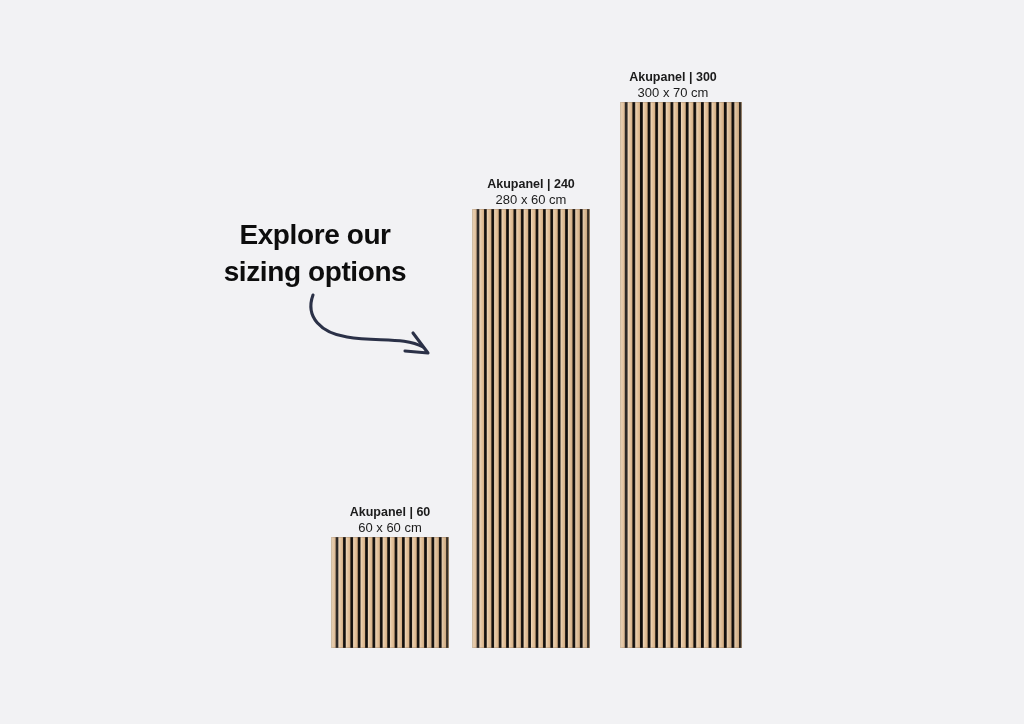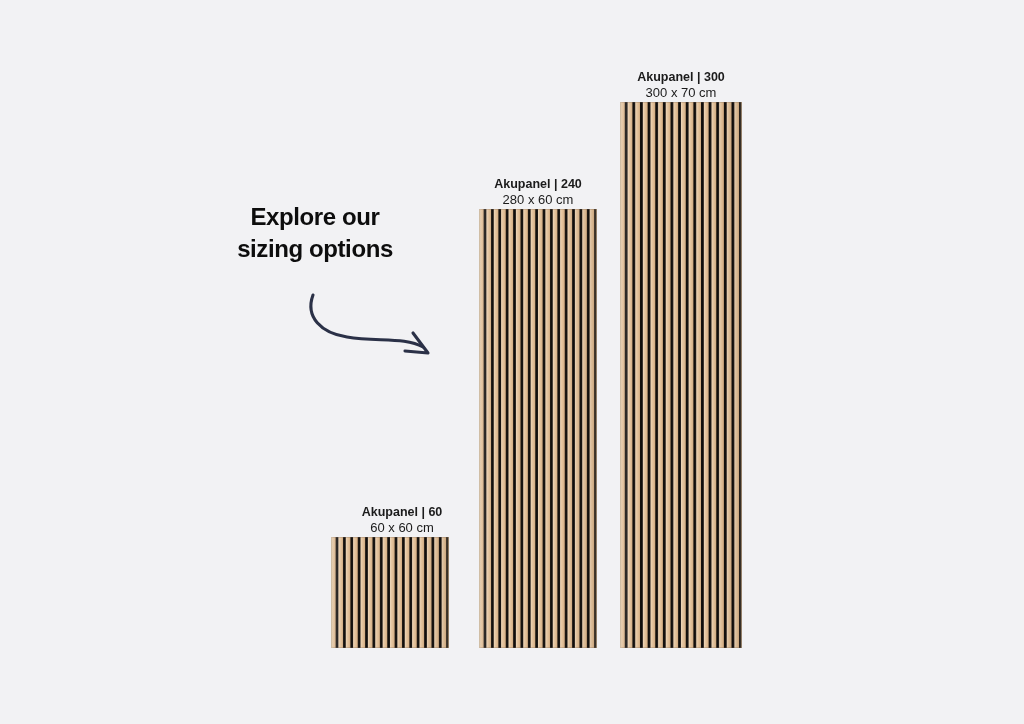--- a/index.html
+++ b/index.html
@@ -17,26 +17,26 @@
     position: relative;
     width: 1024px;
     height: 724px;
     background: #f2f2f4;
   }
 
   
   .headline {
     position: absolute;
     left: 190px;
-    top: 201px;
+    top: 216px;
     width: 250px;
     text-align: center;
     font-family: "Liberation Sans", sans-serif;
     font-weight: bold;
-    font-size: 24px;
+    font-size: 28px;
     line-height: 1.33;
     letter-spacing: -0.4px;
     color: #0d0d0d;
     white-space: pre-line;
   }
 
   
   .arrow-wrap {
     position: absolute;
     left: 295px;
@@ -129,41 +129,41 @@
 sizing options</div>
 
   <div class="arrow-wrap">
     <svg viewBox="0 0 160 85" xmlns="http://www.w3.org/2000/svg">
       <path d="M18 10 C 10 32, 26 48, 52 52 C 82 57, 110 52, 128 62" fill="none" stroke="#2b3147" stroke-width="3.1" stroke-linecap="round"></path>
       <path d="M118 48 L 133 68 L 110 66" fill="none" stroke="#2b3147" stroke-width="3.1" stroke-linecap="round" stroke-linejoin="round"></path>
     </svg>
   </div>
 
   <div id="panels">
-      <div class="panel-group" style="left: 331px; top: 505px; width: 118px; height: 143px; padding-left: 24px;">
+      <div class="panel-group" style="left: 331px; top: 505px; width: 118px; height: 143px;">
         <div class="panel-label" style="top: 0px;">
           <span class="l1">Akupanel | 60</span>
           <span class="l2">60 x 60 cm</span>
         </div>
         <div class="panel" style="top: 32px; width: 118px; height: 111px; background-size: 7.375px 100%;">
           <div class="panel-edge-l"></div>
           <div class="panel-edge-r"></div>
         </div>
       </div>
-      <div class="panel-group" style="left: 472px; top: 177px; width: 118px; height: 471px; margin-left: 7px;">
+      <div class="panel-group" style="left: 472px; top: 177px; width: 118px; height: 471px;">
         <div class="panel-label" style="top: 0px;">
           <span class="l1">Akupanel | 240</span>
           <span class="l2">280 x 60 cm</span>
         </div>
         <div class="panel" style="top: 32px; width: 118px; height: 439px; background-size: 7.375px 100%;">
           <div class="panel-edge-l"></div>
           <div class="panel-edge-r"></div>
         </div>
       </div>
-      <div class="panel-group" style="left: 620px; top: 70px; width: 106px; height: 578px; padding-left: 16px;">
+      <div class="panel-group" style="left: 620px; top: 70px; width: 106px; height: 578px;">
         <div class="panel-label" style="top: 0px;">
           <span class="l1">Akupanel | 300</span>
           <span class="l2">300 x 70 cm</span>
         </div>
         <div class="panel" style="top: 32px; width: 122px; height: 546px; background-size: 7.625px 100%;">
           <div class="panel-edge-l"></div>
           <div class="panel-edge-r"></div>
         </div>
       </div>
     </div>

